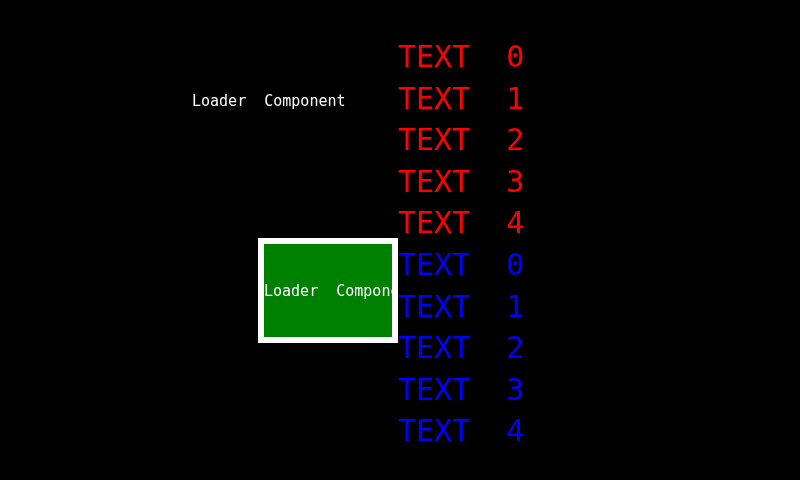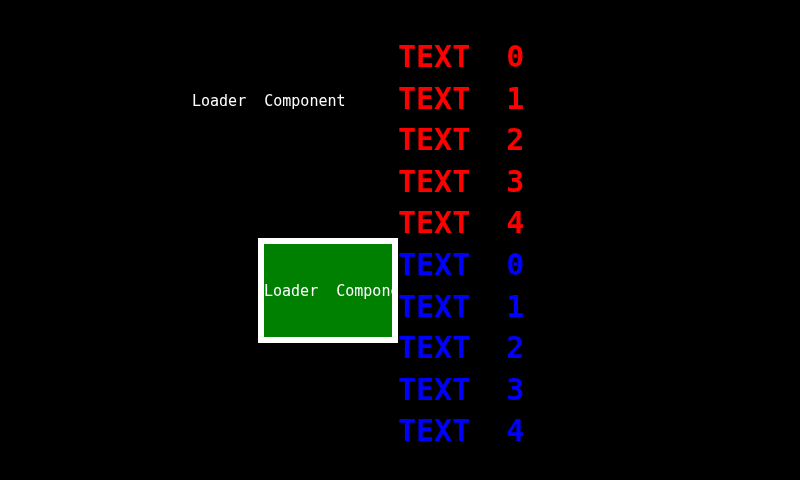--- a/index.html
+++ b/index.html
@@ -27,21 +27,20 @@
     overflow: hidden;
   }
 
   
   .text-list {
     position: absolute;
     left: 398px;
     margin: 0;
     padding: 0;
     list-style: none;
-    font-weight: bold;
   }
   #red-text-list  { top: 36px; }
   #blue-text-list { top: 244px; }
 
   .text-item {
     height: 41.5px;
     line-height: 41.5px;
     font-size: 30px;
     font-family: "DejaVu Sans Mono", "Liberation Mono", monospace;
     white-space: pre;

